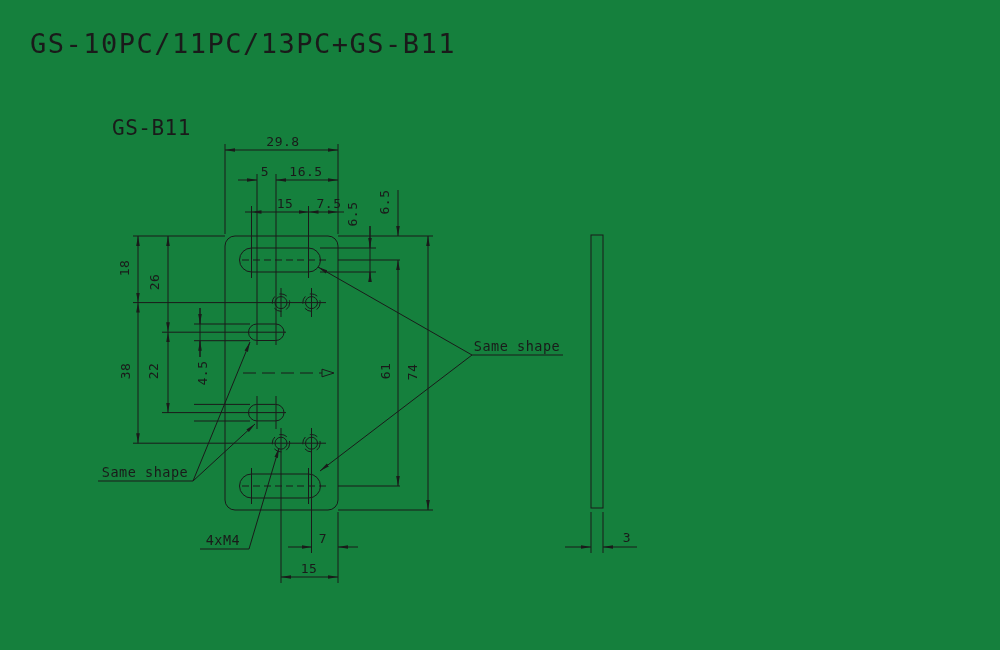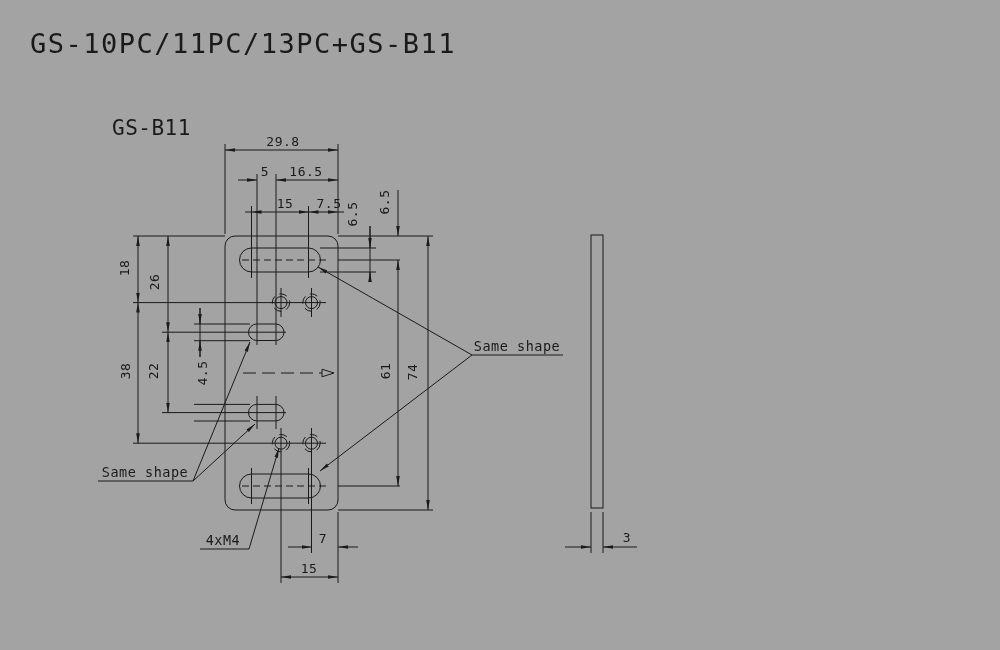--- a/index.html
+++ b/index.html
@@ -1,16 +1,16 @@
 <!DOCTYPE html>
 <html><head>
 <meta charset="utf-8">
 <style>
   html,body{margin:0;padding:0;background:#ffffff;}
-  .stage{position:relative;width:1000px;height:650px;background:#a3a3a3;overflow:hidden;
+  .stage{position:relative;width:1000px;height:650px;background:#15803d;overflow:hidden;
          font-family:"DejaVu Sans Mono",monospace;}
   svg{position:absolute;left:0;top:0;}
   svg text{fill:#1a1a1a;font-family:"DejaVu Sans Mono",monospace;}
   .ln{stroke:#1a1a1a;stroke-width:1;fill:none;}
   .dash{stroke:#1a1a1a;stroke-width:1;fill:none;stroke-dasharray:7 4;}
   .cdash{stroke:#1a1a1a;stroke-width:1;fill:none;stroke-dasharray:13 6;}
   .thr{stroke:#1a1a1a;stroke-width:1;fill:none;stroke-dasharray:8 5;}
   .dim{font-size:13px;letter-spacing:0.5px;}
   .lbl{font-size:13.5px;letter-spacing:0.5px;}
   .ttl{font-size:27px;letter-spacing:1.5px;}

